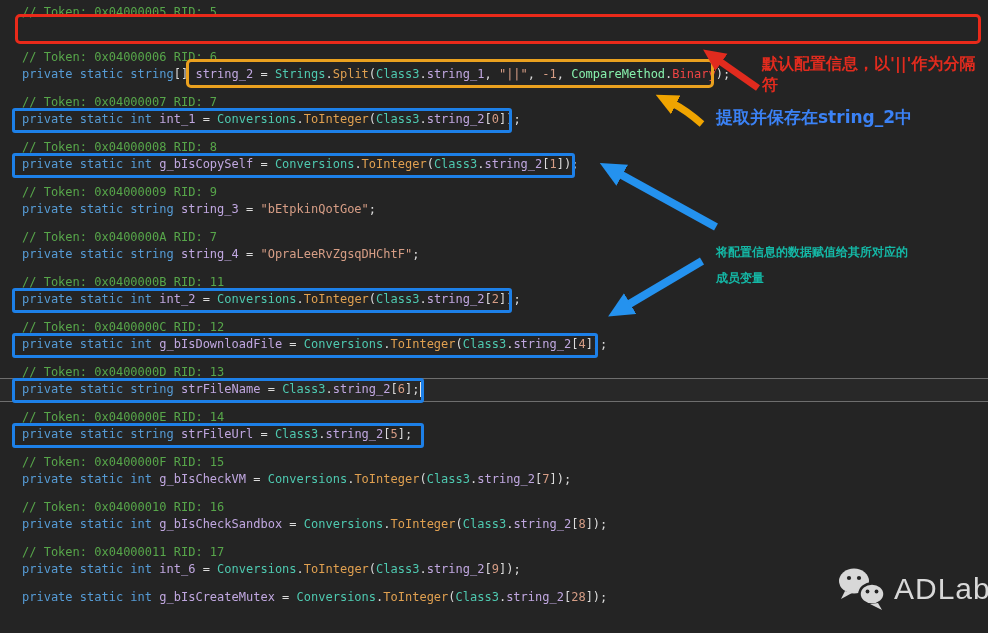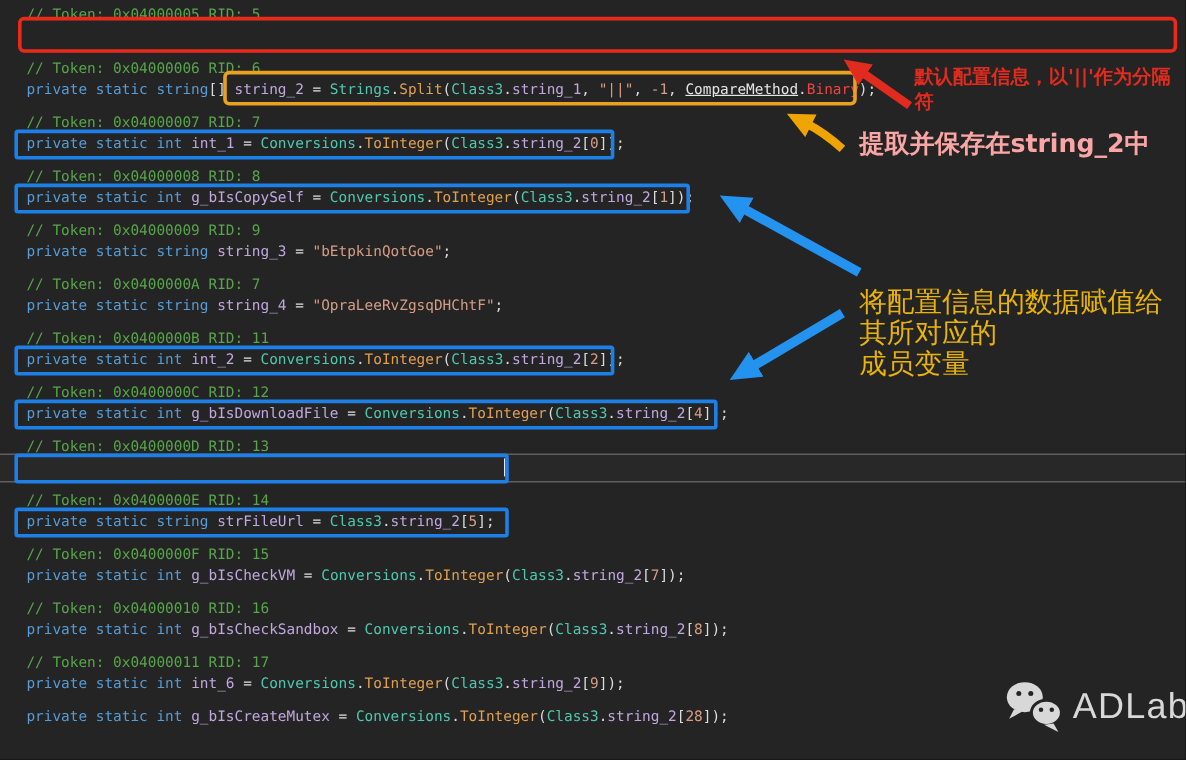--- a/index.html
+++ b/index.html
@@ -11,37 +11,37 @@
   .line{height:15px;line-height:15px;white-space:pre;}
   .cmt{height:17px;}
   .tok-cm{color:#57a64a;}
   .tok-kw{color:#569cd6;}
   .tok-fld{color:#c0a7e0;}
   .tok-ty{color:#4ec9b0;}
   .tok-mth{color:#e0a050;}
   .tok-str{color:#d69d85;}
   .tok-num{color:#d69d85;}
   .tok-pln{color:#dcdcdc;}
-  .tok-enum{color:#e5e5e5;text-decoration:underline;}
+  .tok-enum{color:#86efac;}
   .tok-env{color:#ef4444;}
   
   .hbox{position:absolute;border-radius:5px;pointer-events:none;}
   .hbox.red{border:3px solid #e92a1a;}
   .hbox.orange{border:3px solid #eaa11f;}
   .hbox.blue{border:3px solid #1d80e8;border-radius:3px;}
   .caretline{position:absolute;left:0;width:988px;top:378px;height:22px;
              border-top:1px solid #6e6e6e;border-bottom:1px solid #6e6e6e;
              background:rgba(255,255,255,0.02);pointer-events:none;}
   .caret{position:absolute;left:420px;top:382px;width:1px;height:15px;background:#e8e8e8;}
   
   .note{position:absolute;font-family:"DejaVu Sans","Liberation Sans",sans-serif;
         font-weight:bold;white-space:pre-line;}
   .note.red{left:762px;top:54px;font-size:16px;color:#e12b1e;}
-  .note.orange{left:716px;top:106px;font-size:21px;color:#fca5a5;}
-  .note.blue{left:716px;top:239px;font-size:23px;line-height:26px;color:#eab308;font-weight:400;}
+  .note.orange{left:716px;top:106px;font-size:17px;color:#3b82f6;}
+  .note.blue{left:716px;top:239px;font-size:12px;line-height:26px;color:#14b8a6;font-weight:700;}
   #arrows{position:absolute;left:0;top:0;pointer-events:none;}
   
   .watermark{position:absolute;left:836px;top:565px;display:flex;align-items:center;gap:6px;}
   .watermark .wm-label{font-family:"Liberation Sans","DejaVu Sans",sans-serif;
         font-size:30px;color:#d8d8d8;letter-spacing:1px;}
 </style>
 </head>
 <body>
 
 <div class="canvas">
@@ -75,20 +75,21 @@
       <div class="block">
         <div class="line cmt tok-cm">// Token: 0x0400000B RID: 11</div>
         <div class="line src"><span class="tok-kw">private static int </span><span class="tok-fld">int_2</span><span class="tok-pln"> = </span><span class="tok-ty">Conversions</span><span class="tok-pln">.</span><span class="tok-mth">ToInteger</span><span class="tok-pln">(</span><span class="tok-ty">Class3</span><span class="tok-pln">.</span><span class="tok-fld">string_2</span><span class="tok-pln">[</span><span class="tok-num">2</span><span class="tok-pln">]);</span></div>
       </div>
       <div class="block">
         <div class="line cmt tok-cm">// Token: 0x0400000C RID: 12</div>
         <div class="line src"><span class="tok-kw">private static int </span><span class="tok-fld">g_bIsDownloadFile</span><span class="tok-pln"> = </span><span class="tok-ty">Conversions</span><span class="tok-pln">.</span><span class="tok-mth">ToInteger</span><span class="tok-pln">(</span><span class="tok-ty">Class3</span><span class="tok-pln">.</span><span class="tok-fld">string_2</span><span class="tok-pln">[</span><span class="tok-num">4</span><span class="tok-pln">]);</span></div>
       </div>
       <div class="block">
         <div class="line cmt tok-cm">// Token: 0x0400000D RID: 13</div>
+        <div class="line src"><span class="tok-kw">private static string </span><span class="tok-fld">strFileName</span><span class="tok-pln"> = </span><span class="tok-ty">Class3</span><span class="tok-pln">.</span><span class="tok-fld">string_2</span><span class="tok-pln">[</span><span class="tok-num">6</span><span class="tok-pln">];</span></div>
       </div>
       <div class="block">
         <div class="line cmt tok-cm">// Token: 0x0400000E RID: 14</div>
         <div class="line src"><span class="tok-kw">private static string </span><span class="tok-fld">strFileUrl</span><span class="tok-pln"> = </span><span class="tok-ty">Class3</span><span class="tok-pln">.</span><span class="tok-fld">string_2</span><span class="tok-pln">[</span><span class="tok-num">5</span><span class="tok-pln">];</span></div>
       </div>
       <div class="block">
         <div class="line cmt tok-cm">// Token: 0x0400000F RID: 15</div>
         <div class="line src"><span class="tok-kw">private static int </span><span class="tok-fld">g_bIsCheckVM</span><span class="tok-pln"> = </span><span class="tok-ty">Conversions</span><span class="tok-pln">.</span><span class="tok-mth">ToInteger</span><span class="tok-pln">(</span><span class="tok-ty">Class3</span><span class="tok-pln">.</span><span class="tok-fld">string_2</span><span class="tok-pln">[</span><span class="tok-num">7</span><span class="tok-pln">]);</span></div>
       </div>
       <div class="block">

